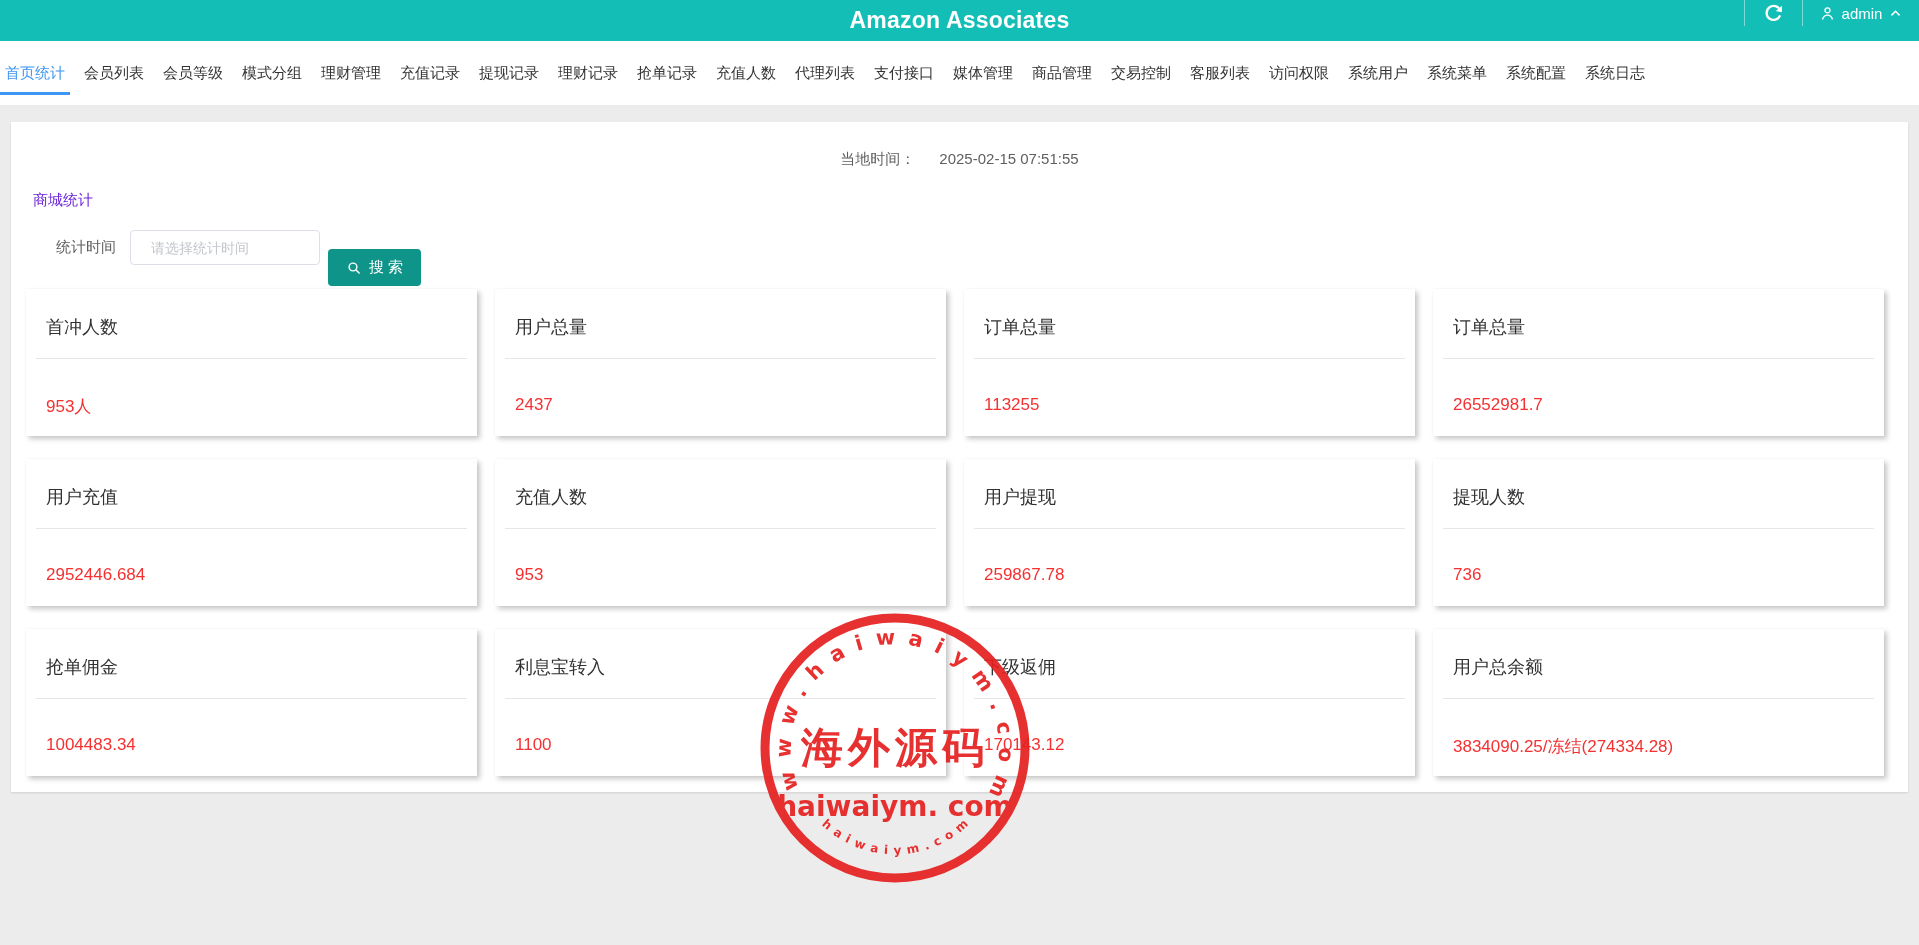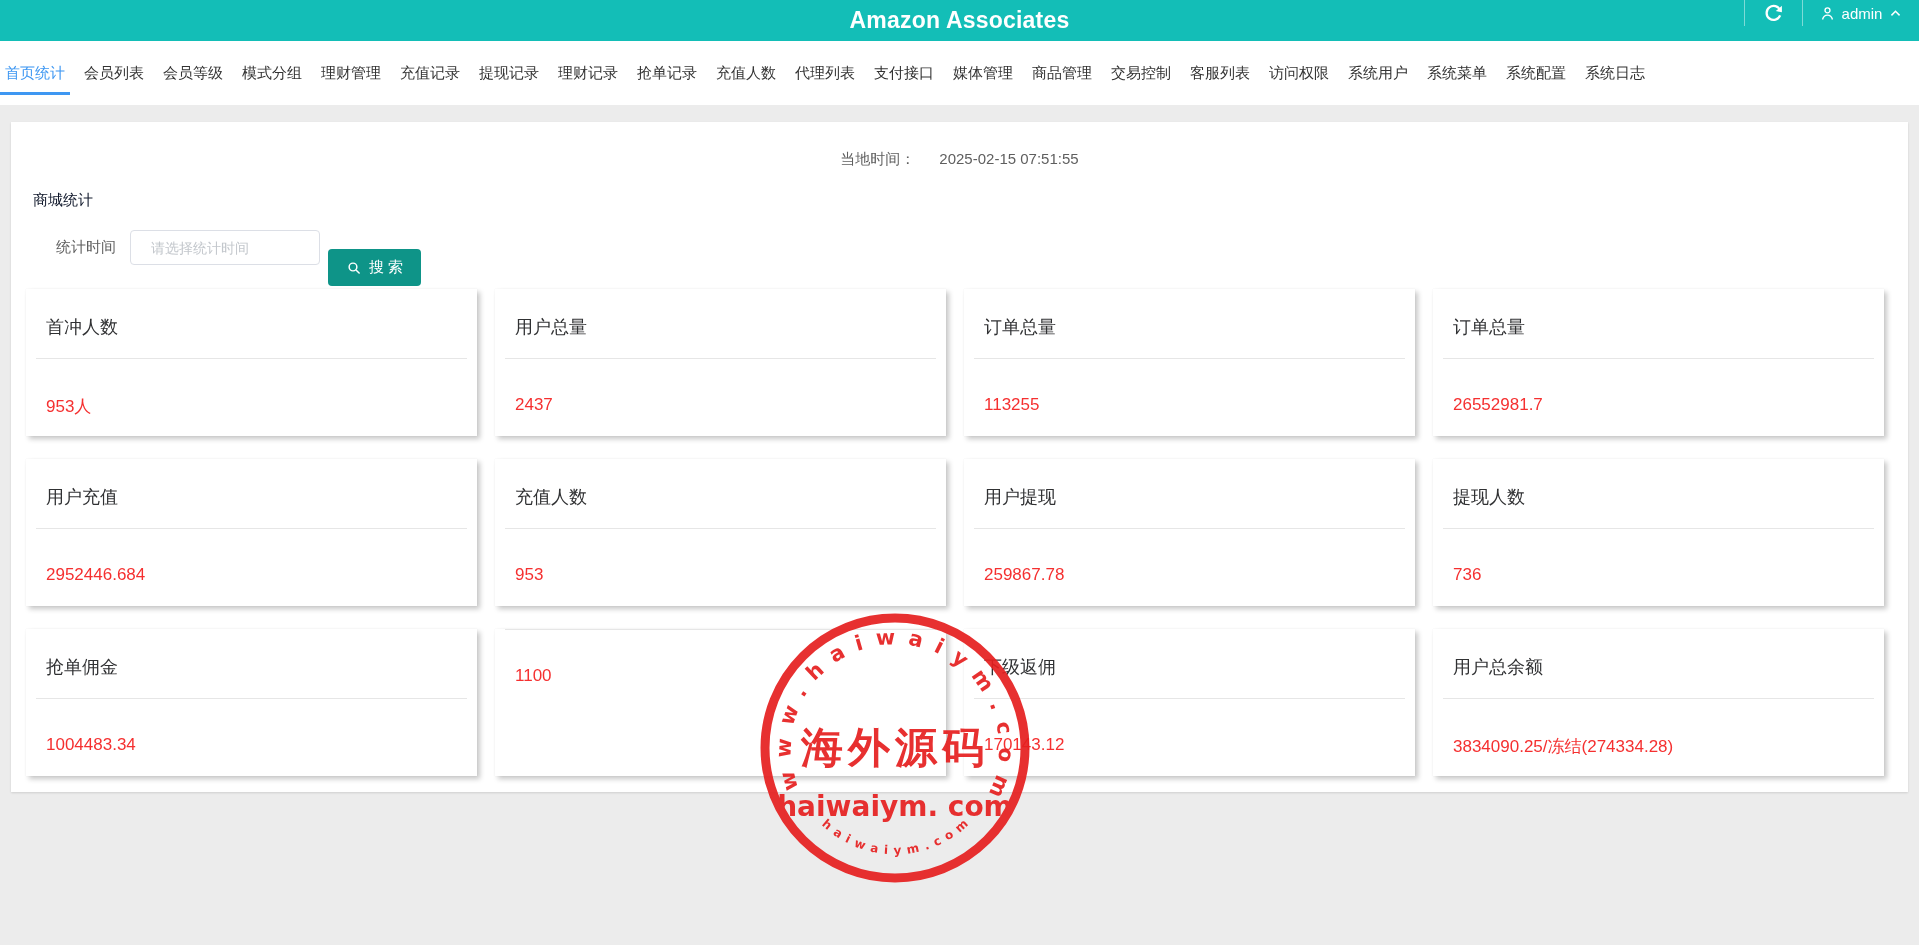--- a/index.html
+++ b/index.html
@@ -25,21 +25,21 @@
   .nav-item.active::after { content:""; position:absolute; left:0; right:0; top:51px; height:3px;
     background:#3e97f2; }
 
   .gray-strip { height:17px; background:#ececec; }
 
   
   .panel { position:relative; margin:0 11px; height:670px; background:#fff;
     box-shadow:0 1px 2px rgba(0,0,0,.12); }
   .time-row { padding-top:28px; text-align:center; font-size:15px; color:#5f5f5f; }
   .time-row .time-value { margin-left:24px; }
-  .section-title { margin:22px 0 0 22px; font-size:15px; color:#0f172a; }
+  .section-title { margin:22px 0 0 22px; font-size:15px; color:#6d28d9; }
 
   .filter-row { display:flex; align-items:center; margin-top:19px; height:37px; }
   .filter-label { width:119px; text-align:right; font-size:15px; color:#5f5f5f; padding-right:14px; }
   .date-input { width:190px; height:35px; border:1px solid #dcdfe6; border-radius:4px;
     padding:0 20px; font-size:14px; color:#333; outline:none;
     font-family:"Liberation Sans","DejaVu Sans",sans-serif; }
   .date-input::placeholder { color:#c3c7cc; }
   .search-btn { margin-left:8px; width:93px; height:37px; background:#0e9488; border:none;
     border-radius:4px; color:#fff; font-size:15px; display:flex; align-items:center;
     justify-content:center; gap:7px; cursor:pointer;
@@ -182,20 +182,21 @@
         <div class="card-title">提现人数</div>
         <div class="card-divider"></div>
         <div class="card-value">736</div>
       </div>
       <div class="card">
         <div class="card-title">抢单佣金</div>
         <div class="card-divider"></div>
         <div class="card-value">1004483.34</div>
       </div>
       <div class="card">
+        <div class="card-title">利息宝转入</div>
         <div class="card-divider"></div>
         <div class="card-value">1100</div>
       </div>
       <div class="card">
         <div class="card-title">下级返佣</div>
         <div class="card-divider"></div>
         <div class="card-value">170143.12</div>
       </div>
       <div class="card">
         <div class="card-title">用户总余额</div>

